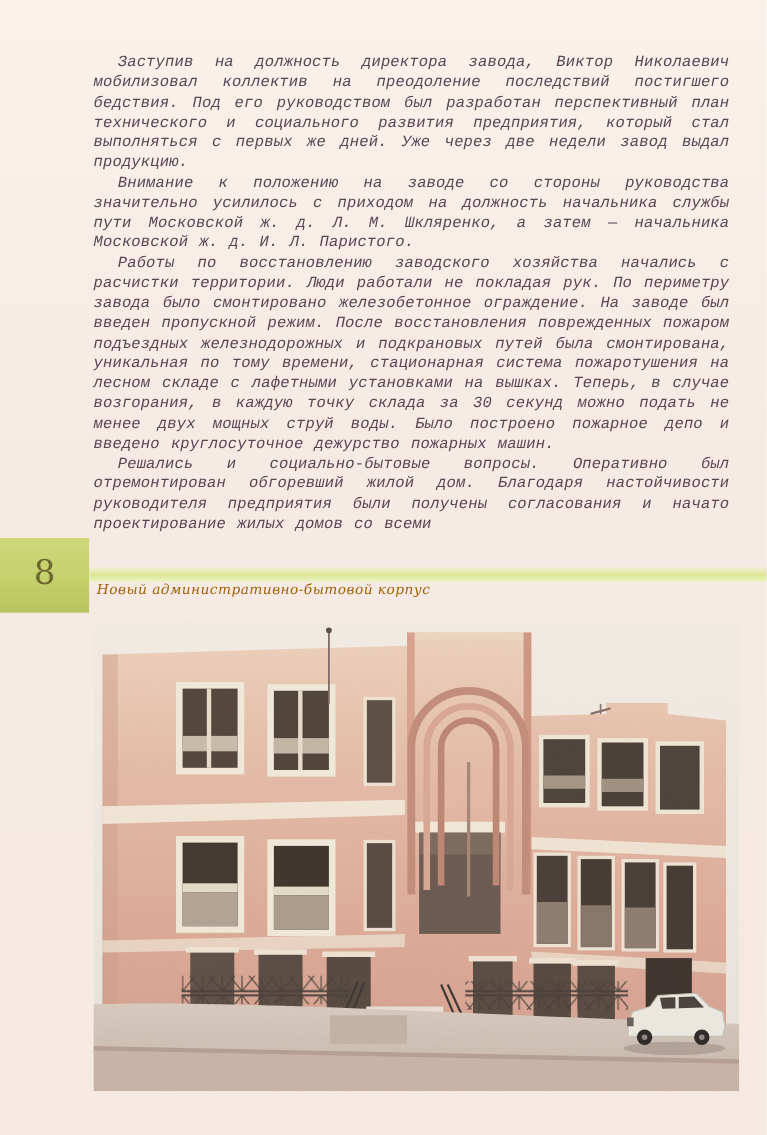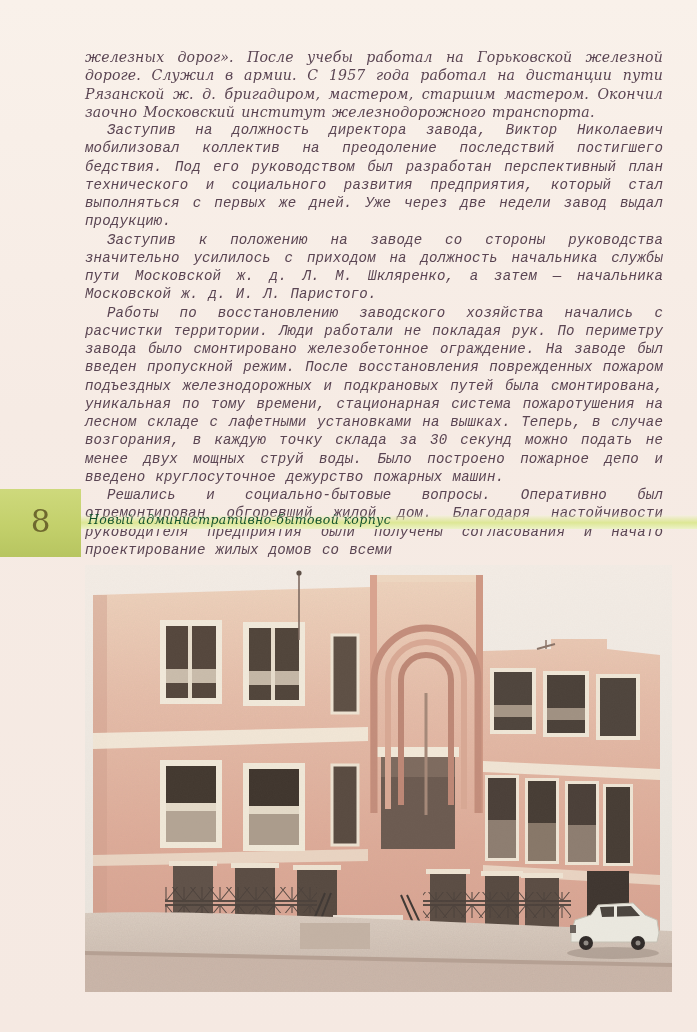--- a/index.html
+++ b/index.html
@@ -23,37 +23,36 @@
   }
   .pagenum{
     color:#6e682e;font-size:31px;font-style:normal;
     font-family:"DejaVu Serif", serif;transform:translateY(-2px);
   }
   .stripe{
     position:absolute;left:81px;top:515px;width:616px;height:14px;
     background:linear-gradient(180deg,rgba(246,248,224,.25) 0%,#dde795 55%,#edf2c8 100%);
   }
   .caption{
-    position:absolute;left:88px;top:512px;width:500px;
-    color:#14532d;font-size:12.5px;font-style:italic;letter-spacing:.4px;
+    position:absolute;left:88px;top:528px;width:500px;
+    color:#a16207;font-size:12.5px;font-style:italic;letter-spacing:.4px;
   }
   .photo{
     position:absolute;left:85px;top:565px;width:587px;height:427px;
   }
   .photo svg{display:block;}
 </style>
 </head>
 <body>
 
 <div class="page">
 
   <div class="text-block">
-      <p class="para">железных дорог». После учебы работал на Горьковской железной дороге. Служил в армии. С 1957 года работал на дистанции пути Рязанской ж. д. бригадиром, мастером, старшим мастером. Окончил заочно Московский институт железнодорожного транспорта.</p>
       <p class="para indent">Заступив на должность директора завода, Виктор Николаевич мобилизовал коллектив на преодоление последствий постигшего бедствия. Под его руководством был разработан перспективный план технического и социального развития предприятия, который стал выполняться с первых же дней. Уже через две недели завод выдал продукцию.</p>
-      <p class="para indent">Заступив к положению на заводе со стороны руководства значительно усилилось с приходом на должность начальника службы пути Московской ж. д. Л. М. Шкляренко, а затем — начальника Московской ж. д. И. Л. Паристого.</p>
+      <p class="para indent">Внимание к положению на заводе со стороны руководства значительно усилилось с приходом на должность начальника службы пути Московской ж. д. Л. М. Шкляренко, а затем — начальника Московской ж. д. И. Л. Паристого.</p>
       <p class="para indent">Работы по восстановлению заводского хозяйства начались с расчистки территории. Люди работали не покладая рук. По периметру завода было смонтировано железобетонное ограждение. На заводе был введен пропускной режим. После восстановления поврежденных пожаром подъездных железнодорожных и подкрановых путей была смонтирована, уникальная по тому времени, стационарная система пожаротушения на лесном складе с лафетными установками на вышках. Теперь, в случае возгорания, в каждую точку склада за 30 секунд можно подать не менее двух мощных струй воды. Было построено пожарное депо и введено круглосуточное дежурство пожарных машин.</p>
       <p class="para indent">Решались и социально-бытовые вопросы. Оперативно был отремонтирован обгоревший жилой дом. Благодаря настойчивости руководителя предприятия были получены согласования и начато проектирование жилых домов со всеми</p>
     </div>
 
   <div class="pagenum-block">
     <span class="pagenum">8</span>
   </div>
 
   <div class="stripe"></div>
 

